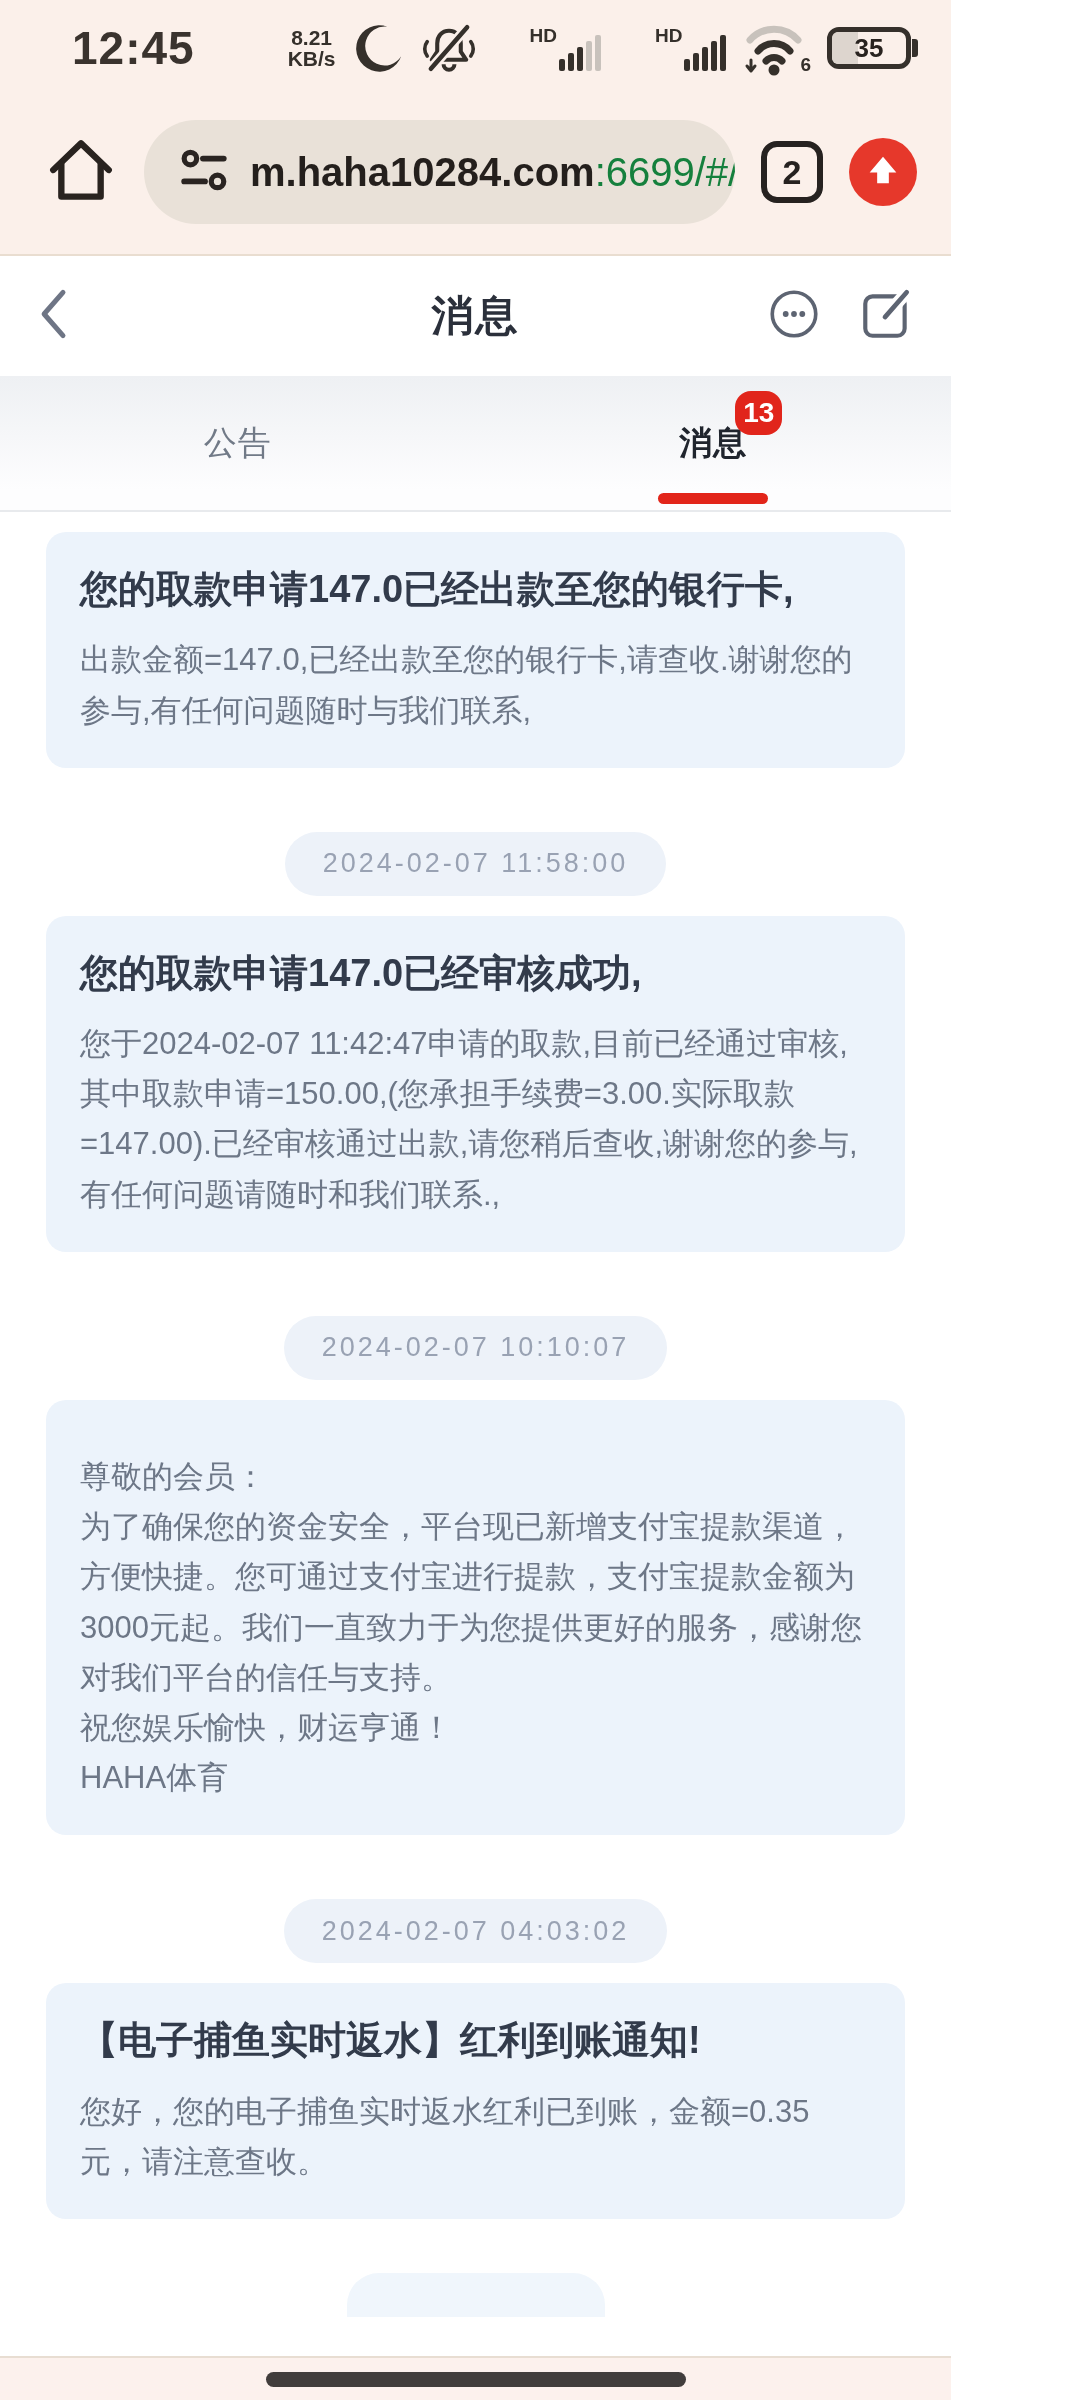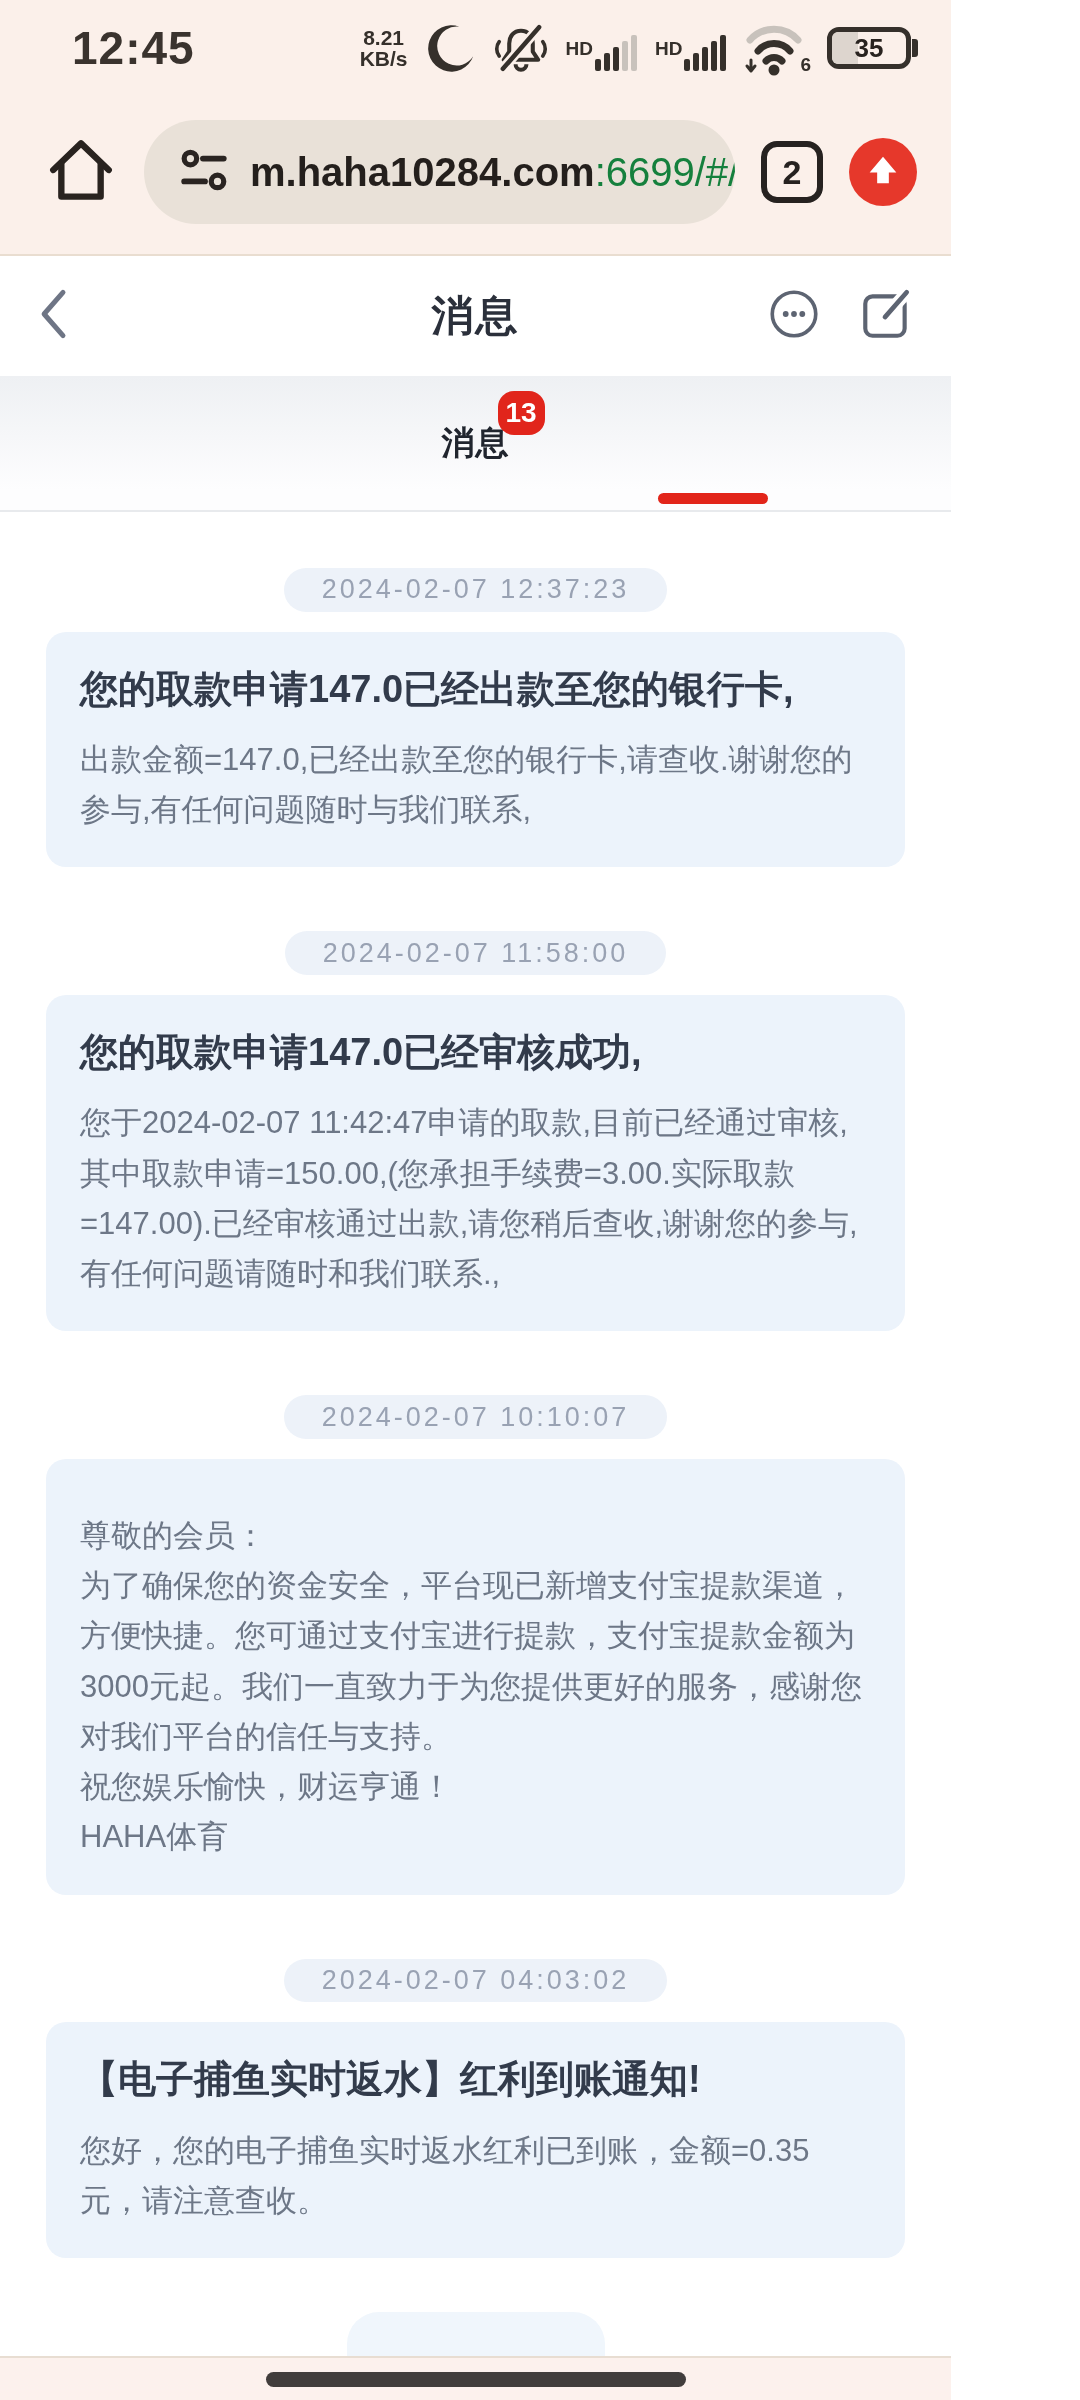--- a/index.html
+++ b/index.html
@@ -22,21 +22,21 @@
     background:#fbf0ea;
     display:flex;align-items:center;justify-content:space-between;
     padding:0 40px 0 72px;box-sizing:border-box;
   }
   .status-time{font-size:46px;font-weight:600;color:#3a332e;letter-spacing:1px;}
   .status-right{display:flex;align-items:center;gap:16px;}
   .net-speed{display:flex;flex-direction:column;align-items:center;line-height:1.02;}
   .net-speed .v{font-size:21px;font-weight:700;color:#35302b;}
   .net-speed .u{font-size:21px;font-weight:700;color:#35302b;}
   .sbar-icon{display:block;}
-  .sim-group{display:flex;align-items:center;gap:2px;}
+  .sim-group{display:flex;align-items:flex-start;gap:2px;margin-left:36px;}
   .sim-hd{font-size:19px;font-weight:800;color:#35302b;margin-top:2px;}
   .wifi-group{display:flex;align-items:flex-end;gap:0px;}
   .wifi-band{font-size:19px;font-weight:800;color:#35302b;margin-left:-4px;}
   .battery{
     position:relative;width:84px;height:42px;
     border:5px solid #35302b;border-radius:12px;
     box-sizing:border-box;display:flex;align-items:center;justify-content:center;
   }
   .battery .fill{position:absolute;left:0;top:0;bottom:0;width:35%;background:#ddd5ce;border-radius:6px 0 0 6px;}
   .battery .lvl{position:relative;font-size:26px;font-weight:600;color:#29231f;z-index:1;}
@@ -255,29 +255,31 @@
         <svg width="58" height="58" viewBox="0 0 56 56">
           <rect x="8" y="11" width="38" height="38" rx="7" stroke="#5d6472" stroke-width="4" fill="none"></rect>
           <line x1="48" y1="7" x2="27" y2="31" stroke="#ffffff" stroke-width="12"></line>
           <line x1="48" y1="7" x2="27" y2="31" stroke="#5d6472" stroke-width="4.5" stroke-linecap="round"></line>
         </svg>
       </span>
     </div>
   </div>
 
   <div class="tab-bar">
+    <div class="tab">
+      <span class="tab-label">公告</span>
+    </div>
     <div class="tab active">
       <span class="tab-label"><span>消息</span><span class="badge">13</span></span>
     </div>
     <div class="tab-underline"></div>
   </div>
 
   <div class="content">
 
-    <div class="time-chip first">2024-02-07 12:37:23</div>
     <div class="msg-card">
       <div class="msg-title">您的取款申请147.0已经出款至您的银行卡,</div>
       <div class="msg-body">出款金额=147.0,已经出款至您的银行卡,请查收.谢谢您的参与,有任何问题随时与我们联系,</div>
     </div>
 
     <div class="time-chip">2024-02-07 11:58:00</div>
     <div class="msg-card">
       <div class="msg-title">您的取款申请147.0已经审核成功,</div>
       <div class="msg-body">您于2024-02-07 11:42:47申请的取款,目前已经通过审核,其中取款申请=150.00,(您承担手续费=3.00.实际取款=147.00).已经审核通过出款,请您稍后查收,谢谢您的参与,有任何问题请随时和我们联系.,</div>
     </div>

